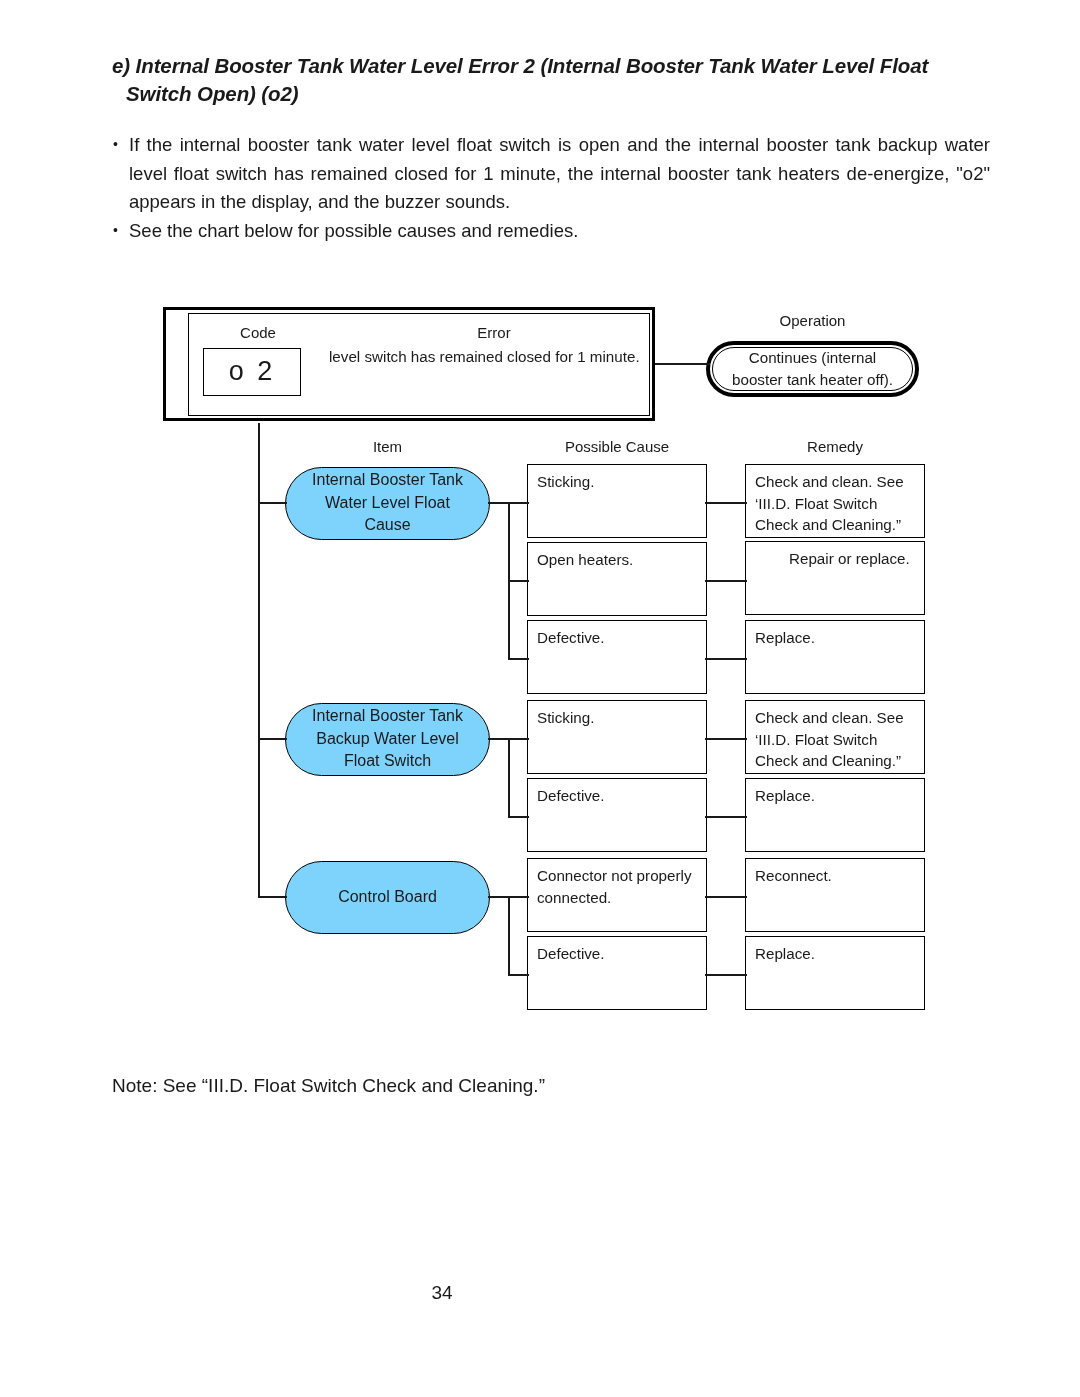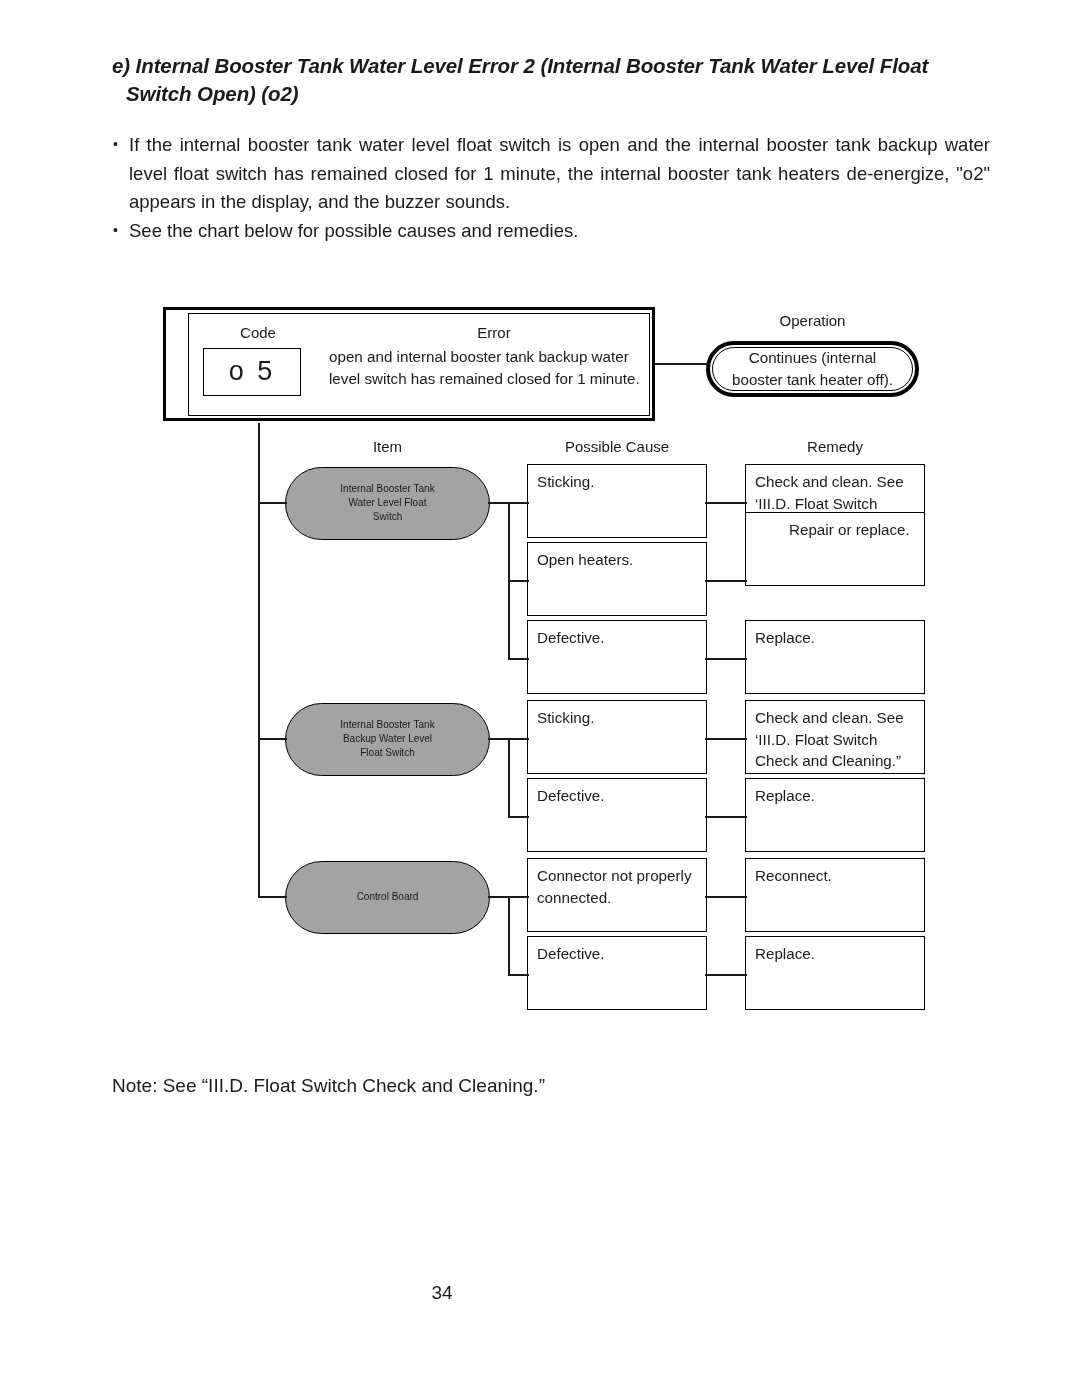--- a/index.html
+++ b/index.html
@@ -137,26 +137,26 @@
     line-height: 1.42;
     background: #fff;
   }
 
   
   .stadium {
     position: absolute;
     border: 1.8px solid #000;
     border-radius: 999px;
     box-sizing: border-box;
-    background: #a3a3a3;
+    background: #7dd3fc;
     display: flex;
     align-items: center;
     justify-content: center;
     text-align: center;
-    font-size: 10px;
+    font-size: 16px;
     line-height: 1.42;
   }
 
   
   .cell {
     position: absolute;
     border: 1.6px solid #000;
     box-sizing: border-box;
     background: #fff;
     font-size: 15.2px;
@@ -200,24 +200,23 @@
   <div class="bullet">If the internal booster tank water level float switch is open and the internal booster tank backup water level float switch has remained closed for 1 minute, the internal booster tank heaters de-energize, "o2" appears in the display, and the buzzer sounds.</div>
   <div class="bullet nojust">See the chart below for possible causes and remedies.</div>
 </div>
 
 <div id="chart">
     <div class="node errblock" style="left: 163px; top: 307px; width: 492px; height: 114px; padding-left: 22px;">
       <div class="errblock-inner">
         <div class="code-label" style="left: 14px; top: 10px; width: 110px;">Code</div>
         <div class="error-label" style="left: 140px; top: 10px; width: 330px;">Error</div>
         <div class="codebox" style="left: 14px; top: 34px; width: 98px; height: 48px;">
-          <span>o 5</span>
+          <span>o 2</span>
         </div>
         <div class="errtext" style="left: 140px; top: 32px; width: 340px;">
-          <div>open and internal booster tank backup water</div>
           <div>level switch has remained closed for 1 minute.</div>
         </div>
       </div>
     </div>
     <div class="op-label" style="left: 686px; top: 312px; width: 253px;">Operation</div>
     <div class="stadium-dbl" style="left: 706px; top: 341px; width: 213px; height: 56px;">
       <div class="inner">
         <div>
           <div>Continues (internal</div>
           <div>booster tank heater off).</div>
@@ -225,39 +224,39 @@
       </div>
     </div>
     <div class="ln" style="left: 655px; top: 363px; width: 55px; height: 1.7px;"></div>
     <div class="item-label" style="left: 285px; top: 438px; width: 205px;">Item</div>
     <div class="cause-label" style="left: 517px; top: 438px; width: 200px;">Possible Cause</div>
     <div class="remedy-label" style="left: 735px; top: 438px; width: 200px;">Remedy</div>
     <div class="stadium" style="left: 285px; top: 466.5px; width: 205px; height: 73px;">
       <div>
         <div>Internal Booster Tank</div>
         <div>Water Level Float</div>
-        <div>Switch</div>
+        <div>Cause</div>
       </div>
     </div>
     <div class="ln" style="left: 258px; top: 502px; width: 29px; height: 1.7px;"></div>
     <div class="ln" style="left: 488px; top: 502px; width: 22px; height: 1.7px;"></div>
     <div class="cell" style="left: 527px; top: 464px; width: 180px; height: 74px;">
       <div>Sticking.</div>
     </div>
     <div class="cell" style="left: 745px; top: 464px; width: 180px; height: 74px;">
       <div>Check and clean. See</div>
       <div>‘III.D. Float Switch</div>
       <div>Check and Cleaning.”</div>
     </div>
     <div class="ln" style="left: 508px; top: 502px; width: 21px; height: 1.7px;"></div>
     <div class="ln" style="left: 705px; top: 502px; width: 42px; height: 1.7px;"></div>
     <div class="cell" style="left: 527px; top: 542px; width: 180px; height: 74px;">
       <div>Open heaters.</div>
     </div>
-    <div class="cell" style="left: 745px; top: 512px; width: 180px; height: 74px; padding-left: 43px;">
+    <div class="cell" style="left: 745px; top: 541px; width: 180px; height: 74px; padding-left: 43px;">
       <div>Repair or replace.</div>
     </div>
     <div class="ln" style="left: 508px; top: 580px; width: 21px; height: 1.7px;"></div>
     <div class="ln" style="left: 705px; top: 580px; width: 42px; height: 1.7px;"></div>
     <div class="cell" style="left: 527px; top: 620px; width: 180px; height: 74px;">
       <div>Defective.</div>
     </div>
     <div class="cell" style="left: 745px; top: 620px; width: 180px; height: 74px;">
       <div>Replace.</div>
     </div>

